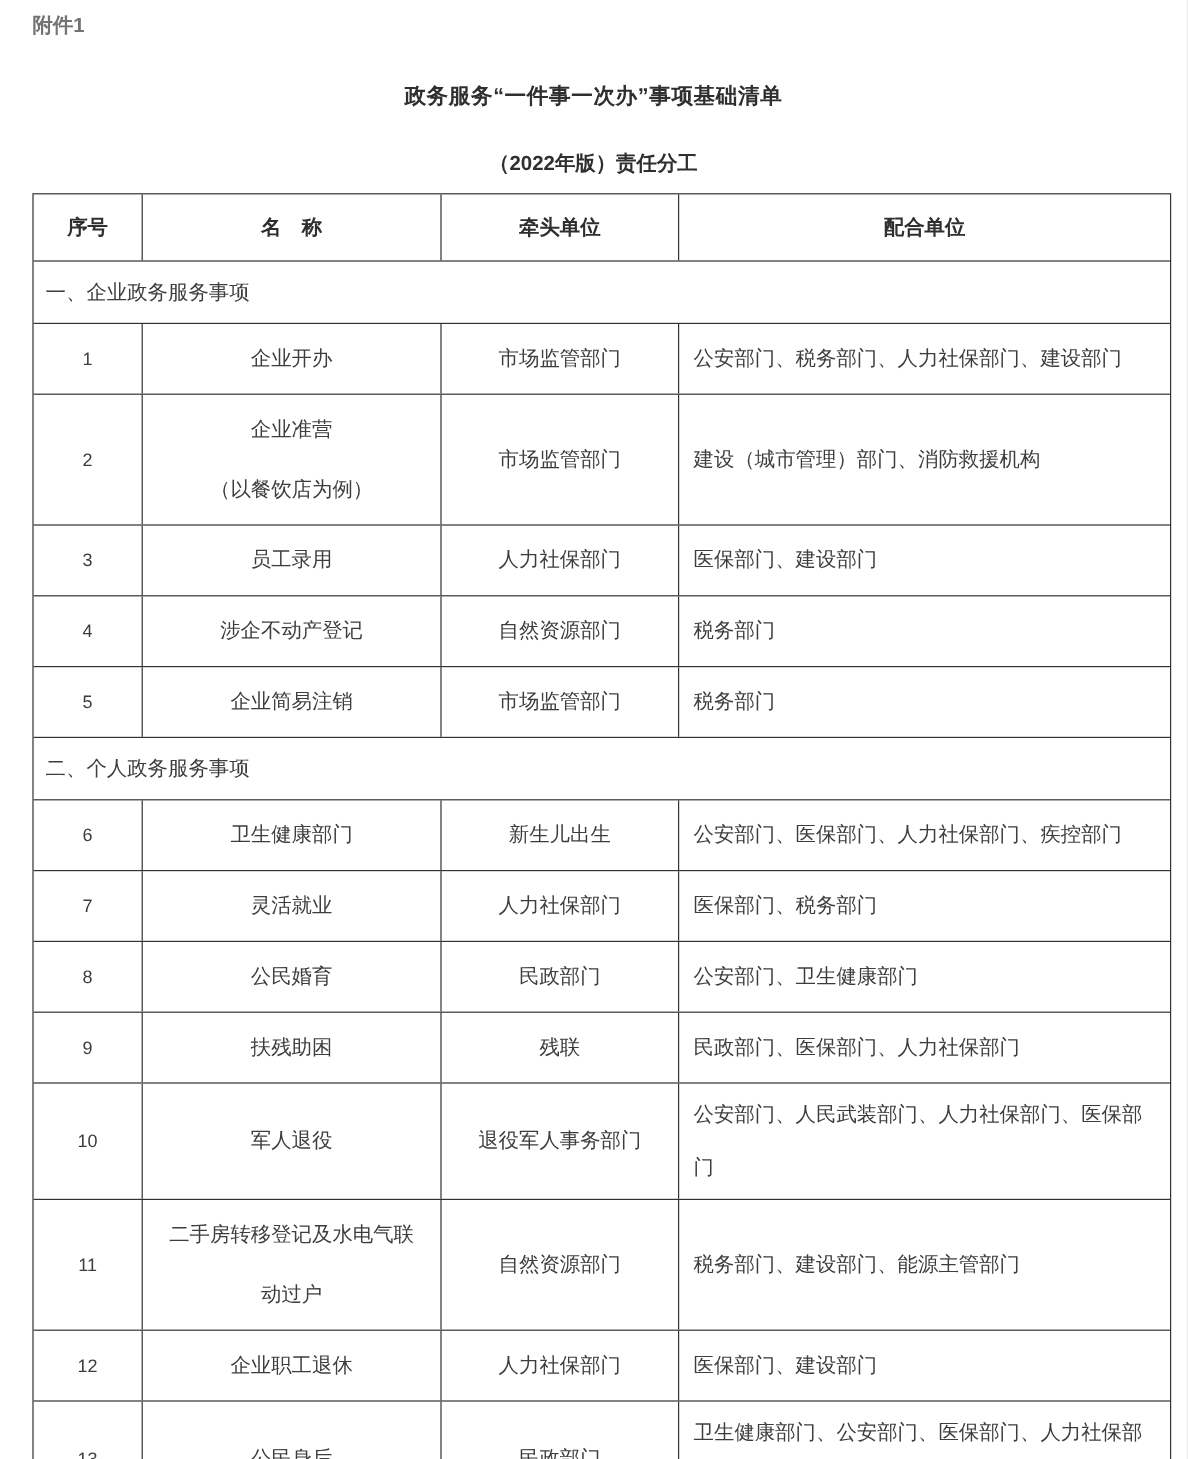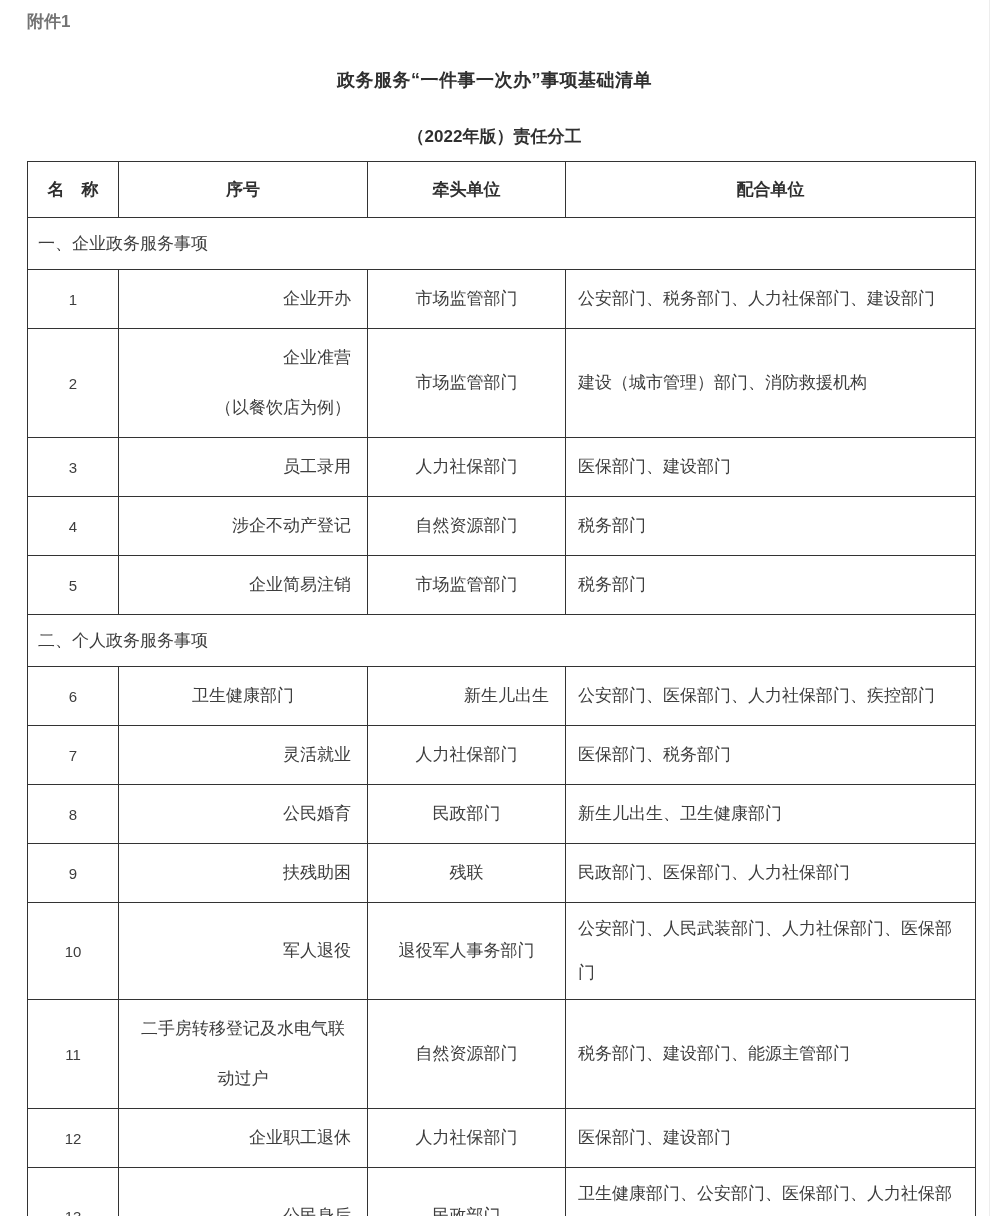--- a/index.html
+++ b/index.html
@@ -83,21 +83,20 @@
   }
   .num-cell {
     justify-content: center;
     font-size: 15px;
   }
   .name-cell {
     flex-direction: column;
     justify-content: center;
     text-align: center;
     padding: 4px 16px;
-    align-items: flex-end;
   }
   .name-line {
     line-height: 50px;
   }
   .lead-cell {
     justify-content: center;
     text-align: center;
     line-height: 44px;
     padding: 2px 8px;
   }
@@ -112,22 +111,22 @@
 <body>
 
 <div class="attachment">附件1</div>
 
 <div class="doc-title">政务服务“一件事一次办”事项基础清单</div>
 
 <div class="doc-subtitle">（2022年版）责任分工</div>
 
 <div class="doc-table">
   <div class="t-row header-row">
+    <div class="t-cell">序号</div>
     <div class="t-cell">名　称</div>
-    <div class="t-cell">序号</div>
     <div class="t-cell">牵头单位</div>
     <div class="t-cell">配合单位</div>
   </div>
   <div id="table-body">
       <div class="t-row section-row">
         <div class="section-cell">一、企业政务服务事项</div>
       </div>
       <div class="t-row data-row">
         <div class="t-cell num-cell">1</div>
         <div class="t-cell name-cell">
@@ -187,21 +186,21 @@
         </div>
         <div class="t-cell lead-cell">人力社保部门</div>
         <div class="t-cell coop-cell">医保部门、税务部门</div>
       </div>
       <div class="t-row data-row">
         <div class="t-cell num-cell">8</div>
         <div class="t-cell name-cell">
           <div class="name-line">公民婚育</div>
         </div>
         <div class="t-cell lead-cell">民政部门</div>
-        <div class="t-cell coop-cell">新生儿出生、卫生健康部门</div>
+        <div class="t-cell coop-cell">公安部门、卫生健康部门</div>
       </div>
       <div class="t-row data-row">
         <div class="t-cell num-cell">9</div>
         <div class="t-cell name-cell">
           <div class="name-line">扶残助困</div>
         </div>
         <div class="t-cell lead-cell">残联</div>
         <div class="t-cell coop-cell">民政部门、医保部门、人力社保部门</div>
       </div>
       <div class="t-row data-row">

